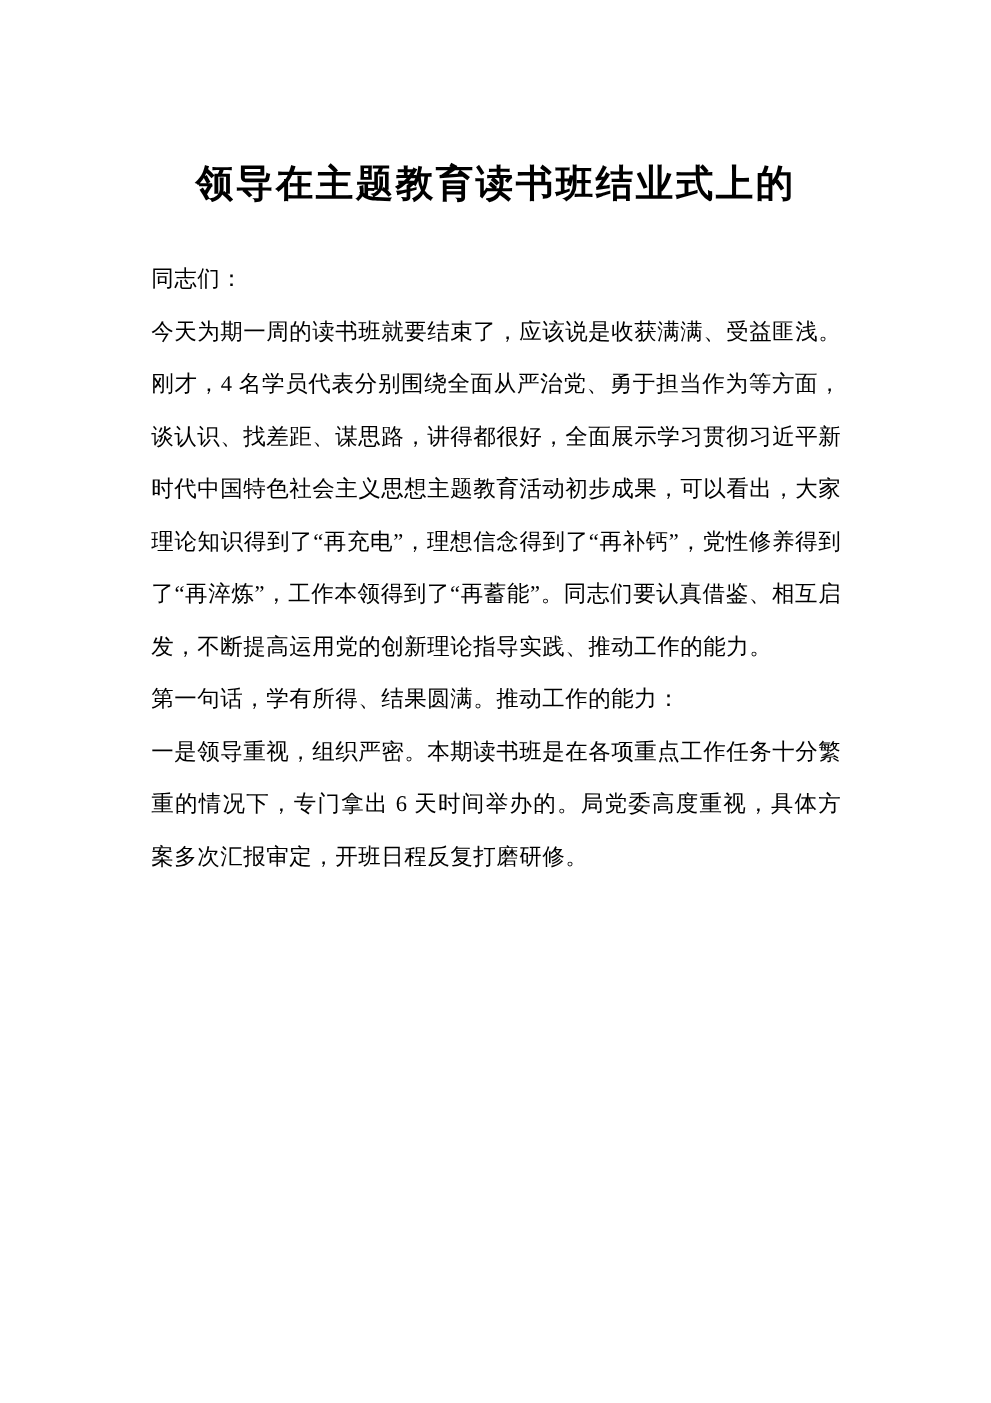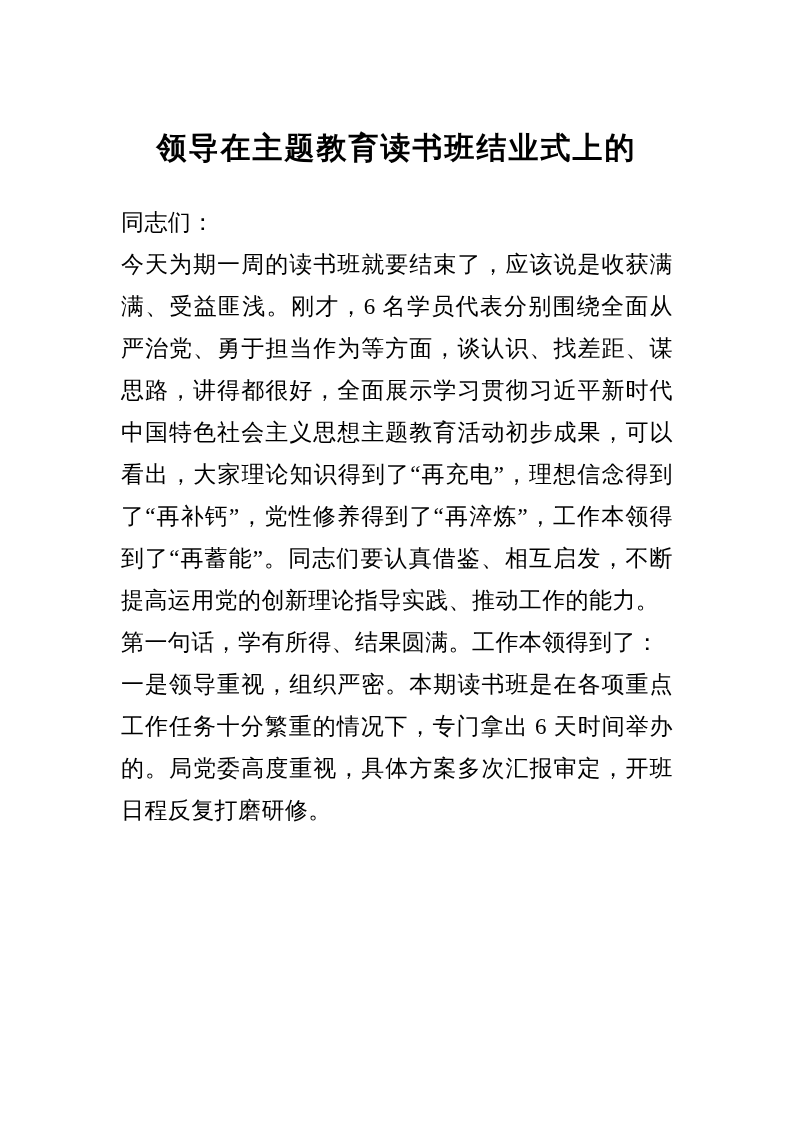--- a/index.html
+++ b/index.html
@@ -22,21 +22,21 @@
   }
   .title-line {
     font-size: 30px;
     font-weight: bold;
     line-height: 72px;
     letter-spacing: 2px;
     color: #000000;
   }
   .content {
     margin: 18px 120px 0 121px;
-    font-size: 23px;
+    font-size: 18px;
     line-height: 42px;
     letter-spacing: 0.4px;
     text-align: justify;
     text-justify: inter-ideograph;
   }
   .content p {
     margin: 0;
     padding: 0;
     text-indent: 0;
   }
@@ -45,18 +45,18 @@
 <body>
 
 <div class="page">
 
   <div class="title-block">
     <div class="title-line">领导在主题教育读书班结业式上的</div>
   </div>
 
   <div class="content">
     <p>同志们：</p>
-    <p>今天为期一周的读书班就要结束了，应该说是收获满满、受益匪浅。刚才，6 名学员代表分别围绕全面从严治党、勇于担当作为等方面，谈认识、找差距、谋思路，讲得都很好，全面展示学习贯彻习近平新时代中国特色社会主义思想主题教育活动初步成果，可以看出，大家理论知识得到了“再充电”，理想信念得到了“再补钙”，党性修养得到了“再淬炼”，工作本领得到了“再蓄能”。同志们要认真借鉴、相互启发，不断提高运用党的创新理论指导实践、推动工作的能力。</p>
-    <p>第一句话，学有所得、结果圆满。工作本领得到了：</p>
+    <p>今天为期一周的读书班就要结束了，应该说是收获满满、受益匪浅。刚才，4 名学员代表分别围绕全面从严治党、勇于担当作为等方面，谈认识、找差距、谋思路，讲得都很好，全面展示学习贯彻习近平新时代中国特色社会主义思想主题教育活动初步成果，可以看出，大家理论知识得到了“再充电”，理想信念得到了“再补钙”，党性修养得到了“再淬炼”，工作本领得到了“再蓄能”。同志们要认真借鉴、相互启发，不断提高运用党的创新理论指导实践、推动工作的能力。</p>
+    <p>第一句话，学有所得、结果圆满。推动工作的能力：</p>
     <p>一是领导重视，组织严密。本期读书班是在各项重点工作任务十分繁重的情况下，专门拿出 6 天时间举办的。局党委高度重视，具体方案多次汇报审定，开班日程反复打磨研修。</p>
   </div>
 
 </div>
 
 </body></html>

